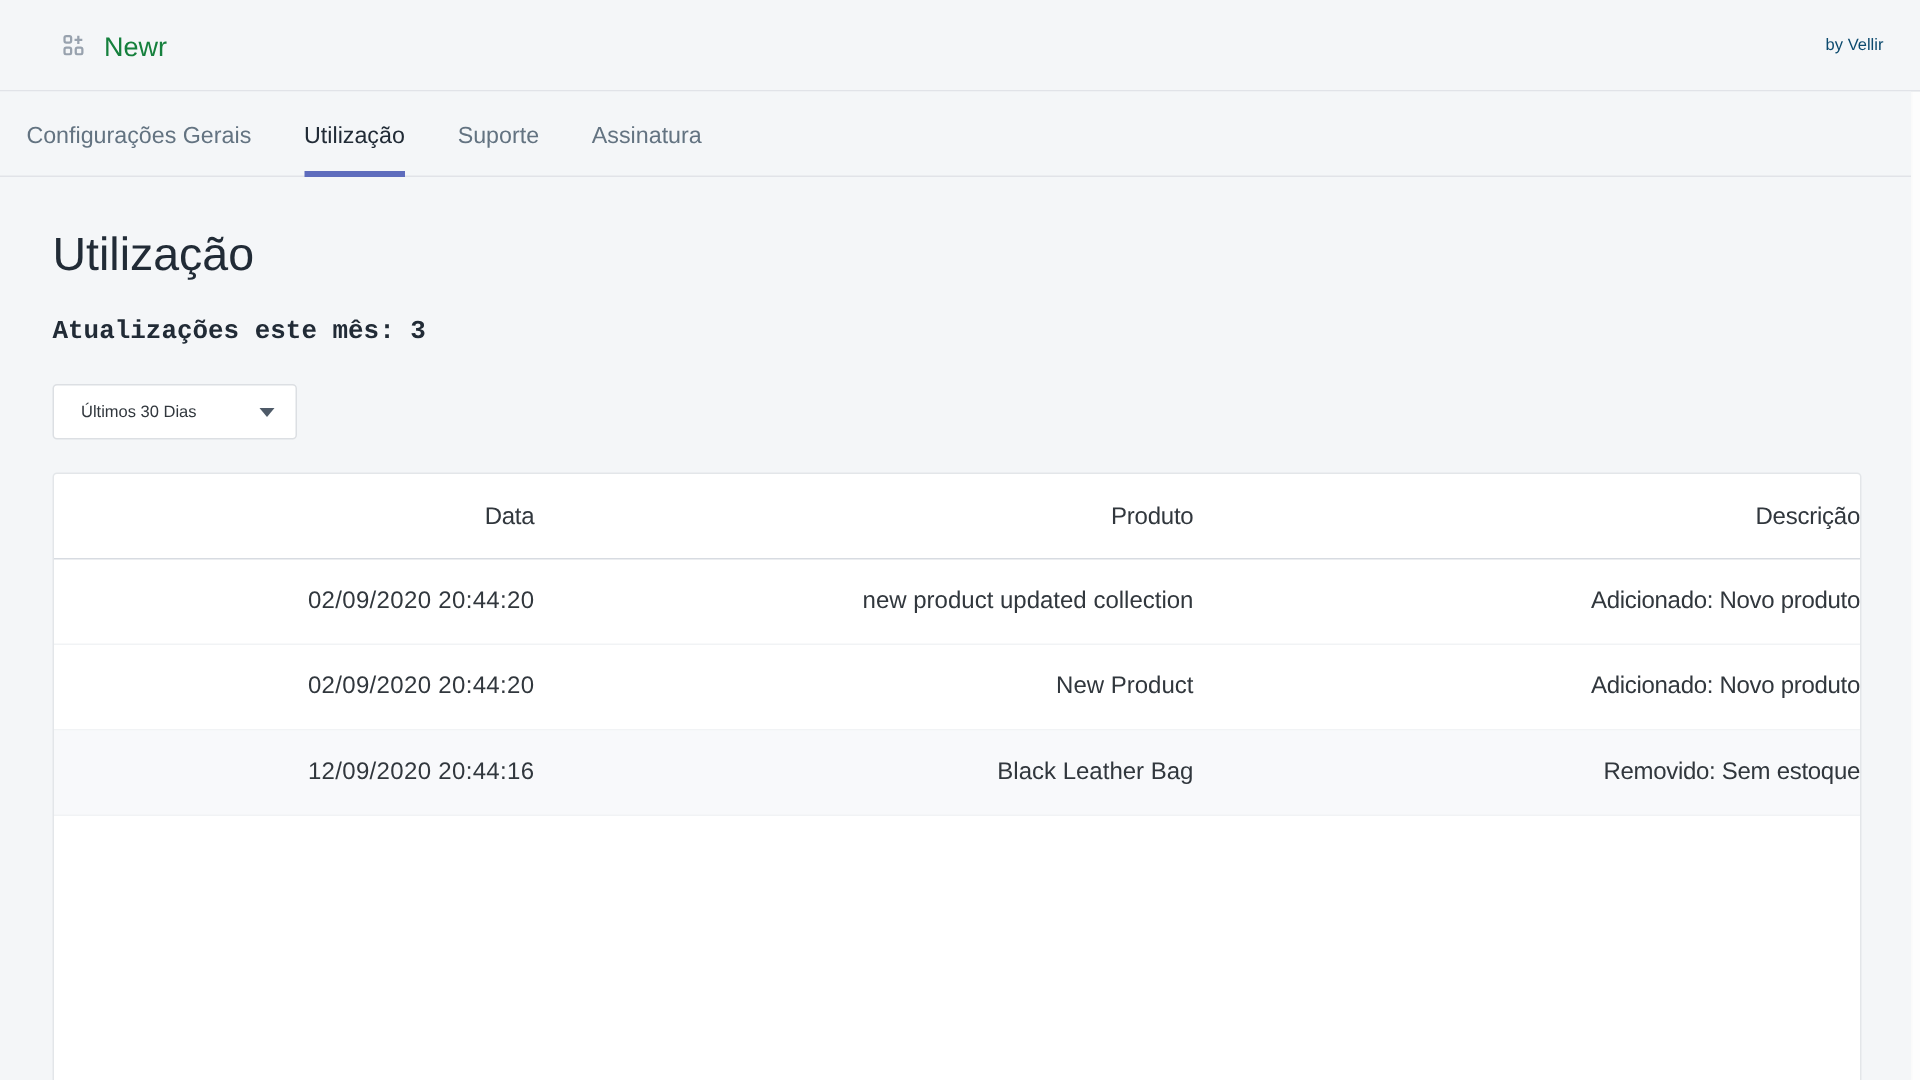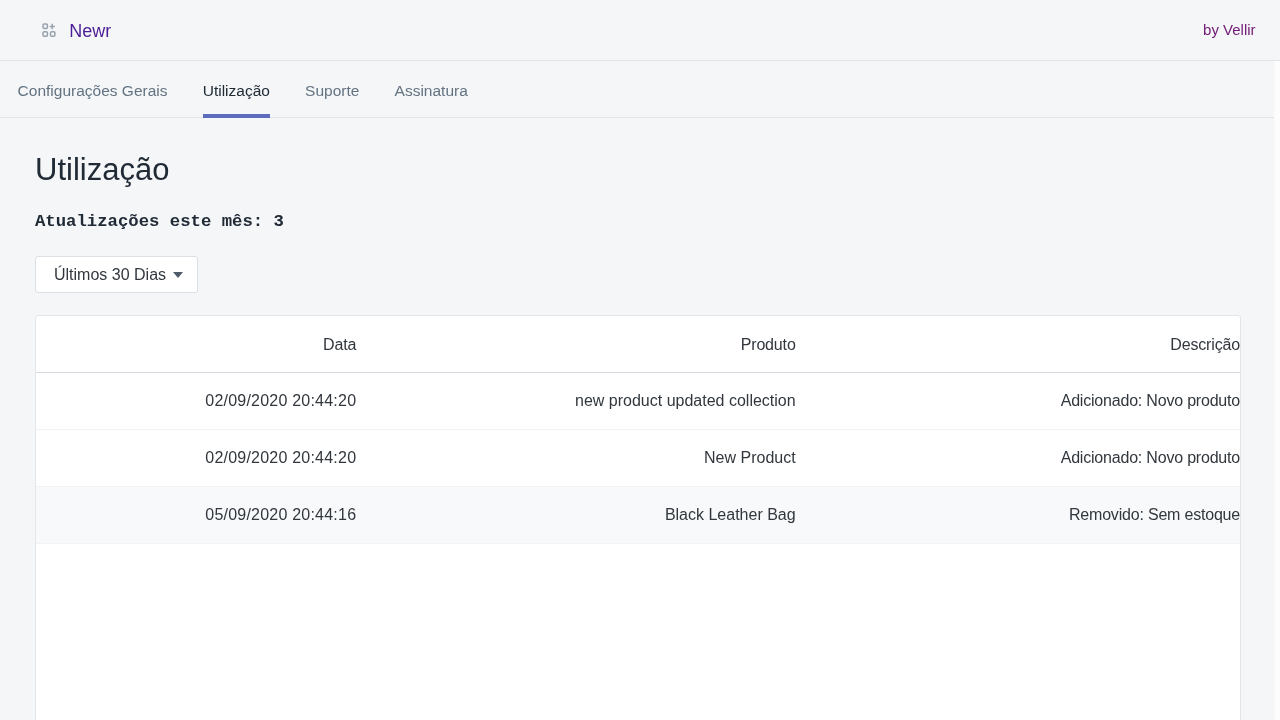--- a/index.html
+++ b/index.html
@@ -27,22 +27,22 @@
     height: 61px;
     box-sizing: border-box;
     background: #f4f6f8;
     border-bottom: 1px solid #e1e3e8;
     display: flex;
     align-items: center;
     padding: 0 24.4px 0 41.8px;
   }
   .brand { display: flex; align-items: center; gap: 13.5px; }
   .brand-icon { width: 14px; height: 14px; display: block; position:relative; top:0.4px; }
-  .brand-name { font-size: 18px; color: #4c1d95; line-height: 20px; position:relative; top:0.5px; }
-  .byline { margin-left: auto; font-size: 15px; color: #701a75; line-height:20px; position:relative; top:-0.5px; }
+  .brand-name { font-size: 18px; color: #15803d; line-height: 20px; position:relative; top:0.5px; }
+  .byline { margin-left: auto; font-size: 11px; color: #0c4a6e; line-height:20px; position:relative; top:-0.5px; }
 
   
   .tabs {
     position: absolute; left:0; top:61px; width: 1274px;
     height: 57px;
     box-sizing: border-box;
     background: #f4f6f8;
     border-bottom: 1px solid #e1e3e8;
     display: flex;
     align-items: stretch;
@@ -92,21 +92,21 @@
   .select {
     display: flex;
     align-items: center;
     width: 163px;
     height: 37px;
     box-sizing: border-box;
     padding: 0 14px 0 18px;
     background: #fff;
     border: 1px solid #dcdfe3;
     border-radius: 3px;
-    font-size: 16px;
+    font-size: 11px;
     color: #31373d;
     cursor: pointer;
     line-height: 20px;
   }
   .select > span:first-child { flex: 0 0 auto; }
   .caret { margin-left: auto; width: 0; height: 0; border-left: 5.4px solid transparent; border-right: 5.4px solid transparent; border-top: 6.1px solid #4e5a68; position:relative; top:0.5px; }
 
   
   .card {
     margin-top: 22px;
@@ -206,21 +206,21 @@
               <td class="col-date">02/09/2020 20:44:20</td>
               <td class="col-prod">new product updated collection</td>
               <td class="col-desc">Adicionado: Novo produto</td>
             </tr>
             <tr>
               <td class="col-date">02/09/2020 20:44:20</td>
               <td class="col-prod">New Product</td>
               <td class="col-desc">Adicionado: Novo produto</td>
             </tr>
             <tr class="alt">
-              <td class="col-date">05/09/2020 20:44:16</td>
+              <td class="col-date">12/09/2020 20:44:16</td>
               <td class="col-prod">Black Leather Bag</td>
               <td class="col-desc">Removido: Sem estoque</td>
             </tr>
           </tbody>
       </table>
     </div>
   </div>
 </div>
 
 </body></html>

